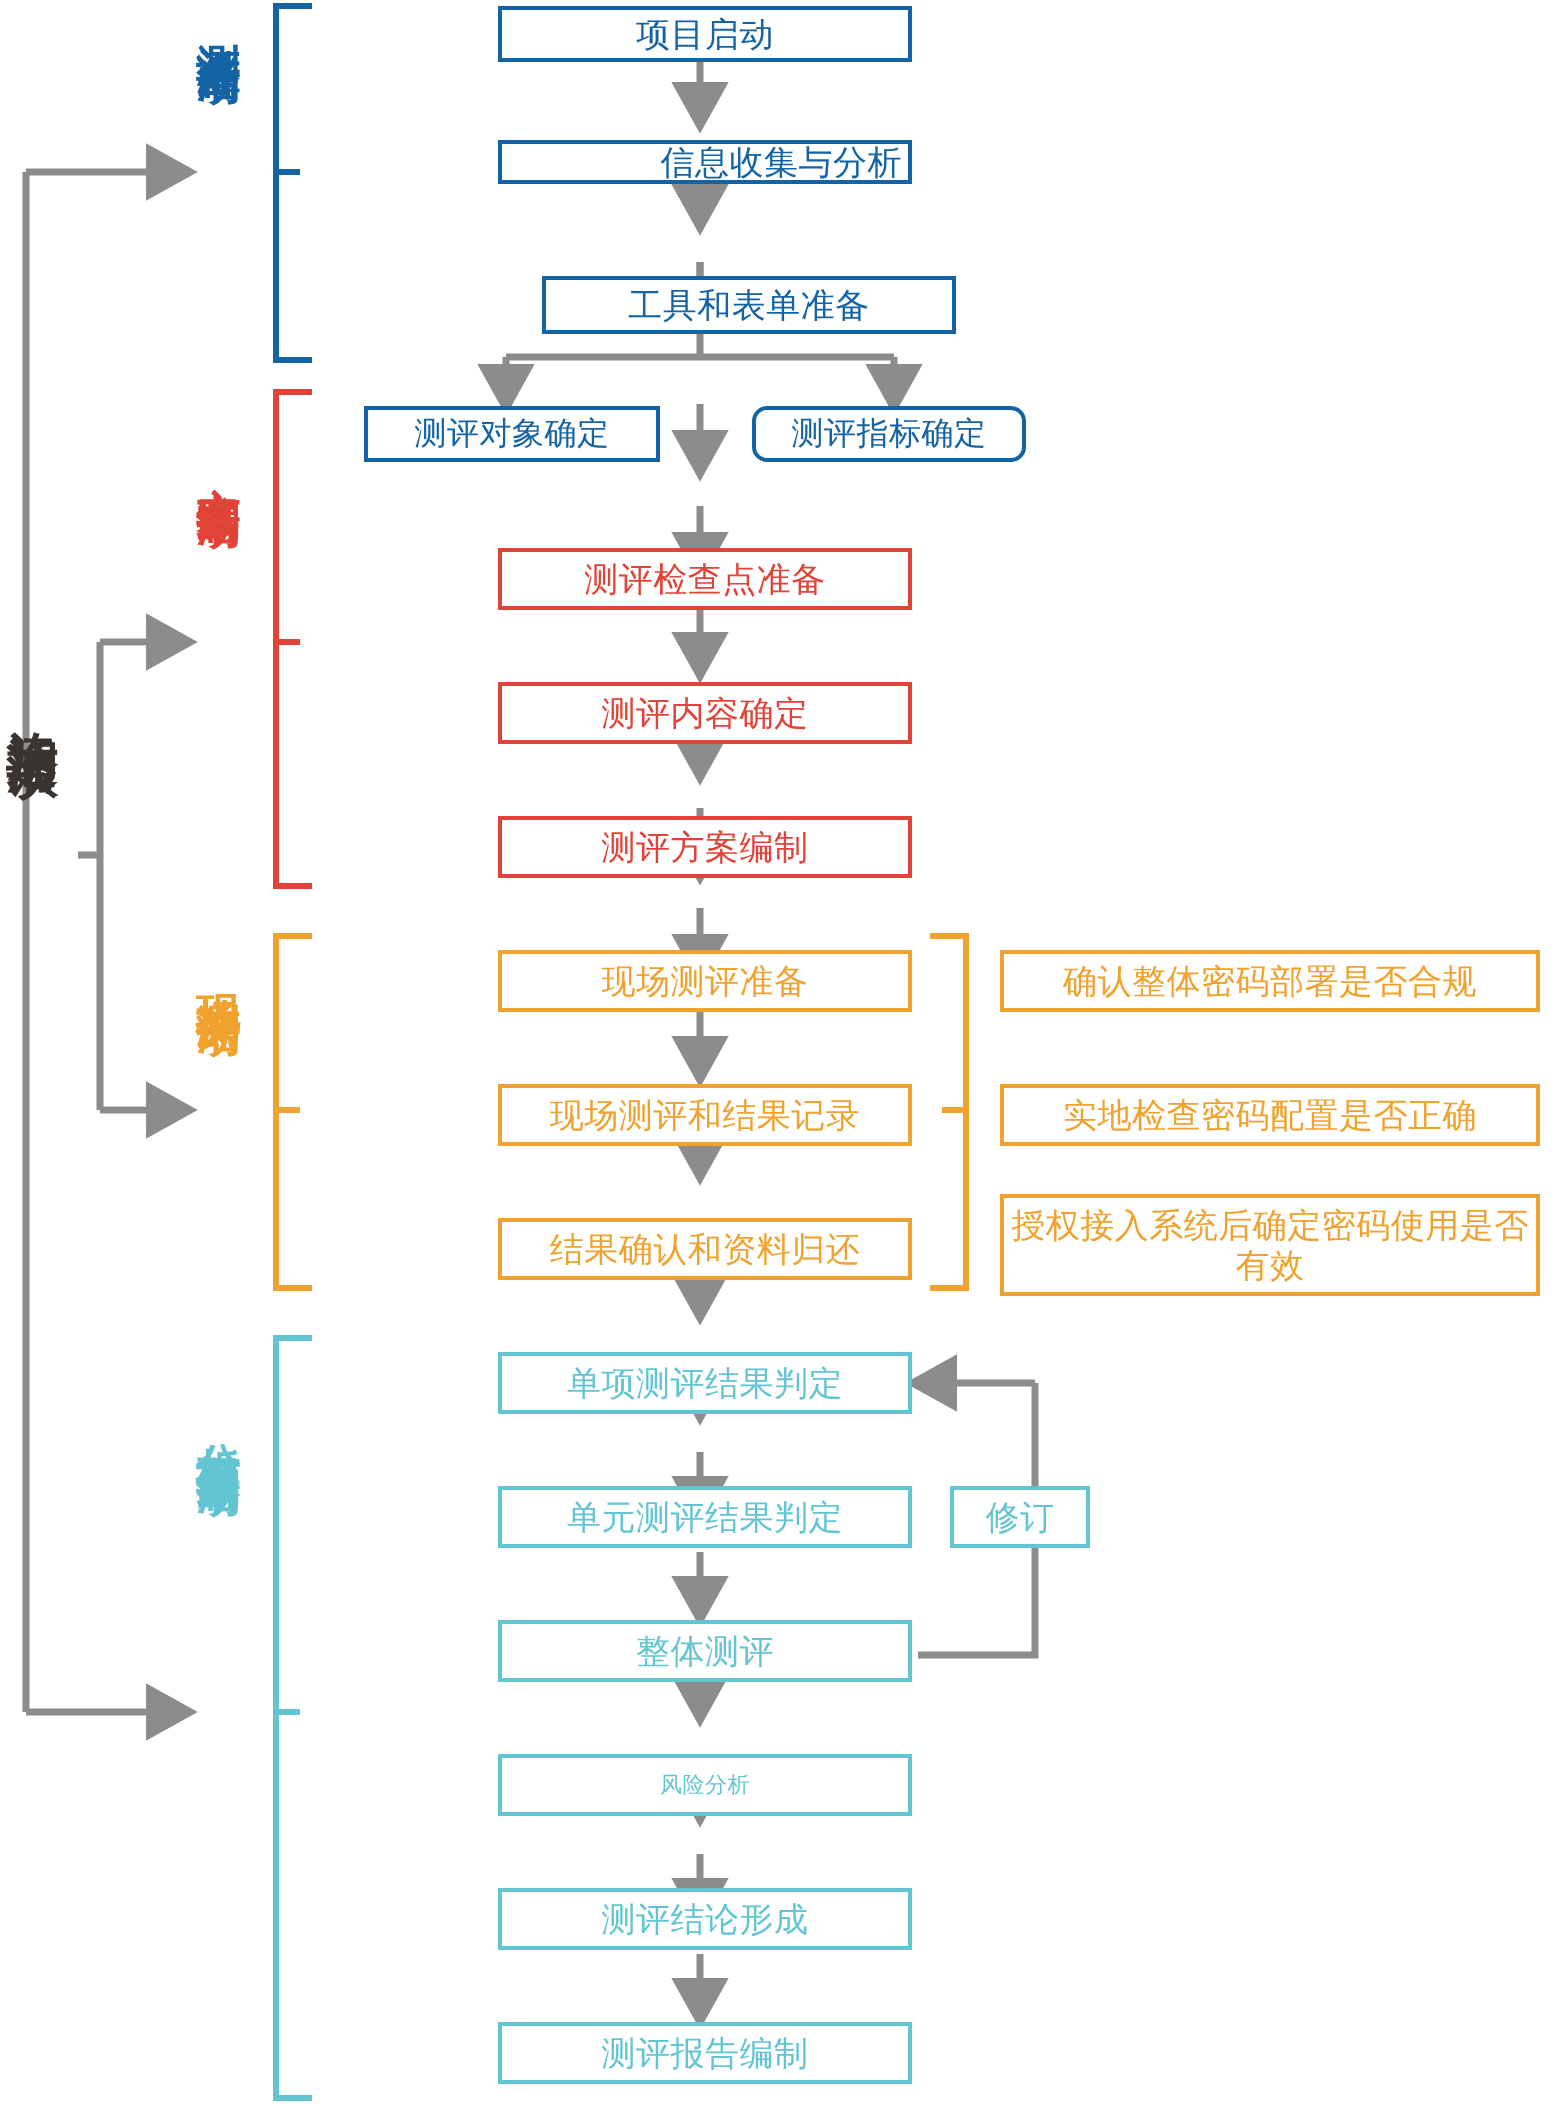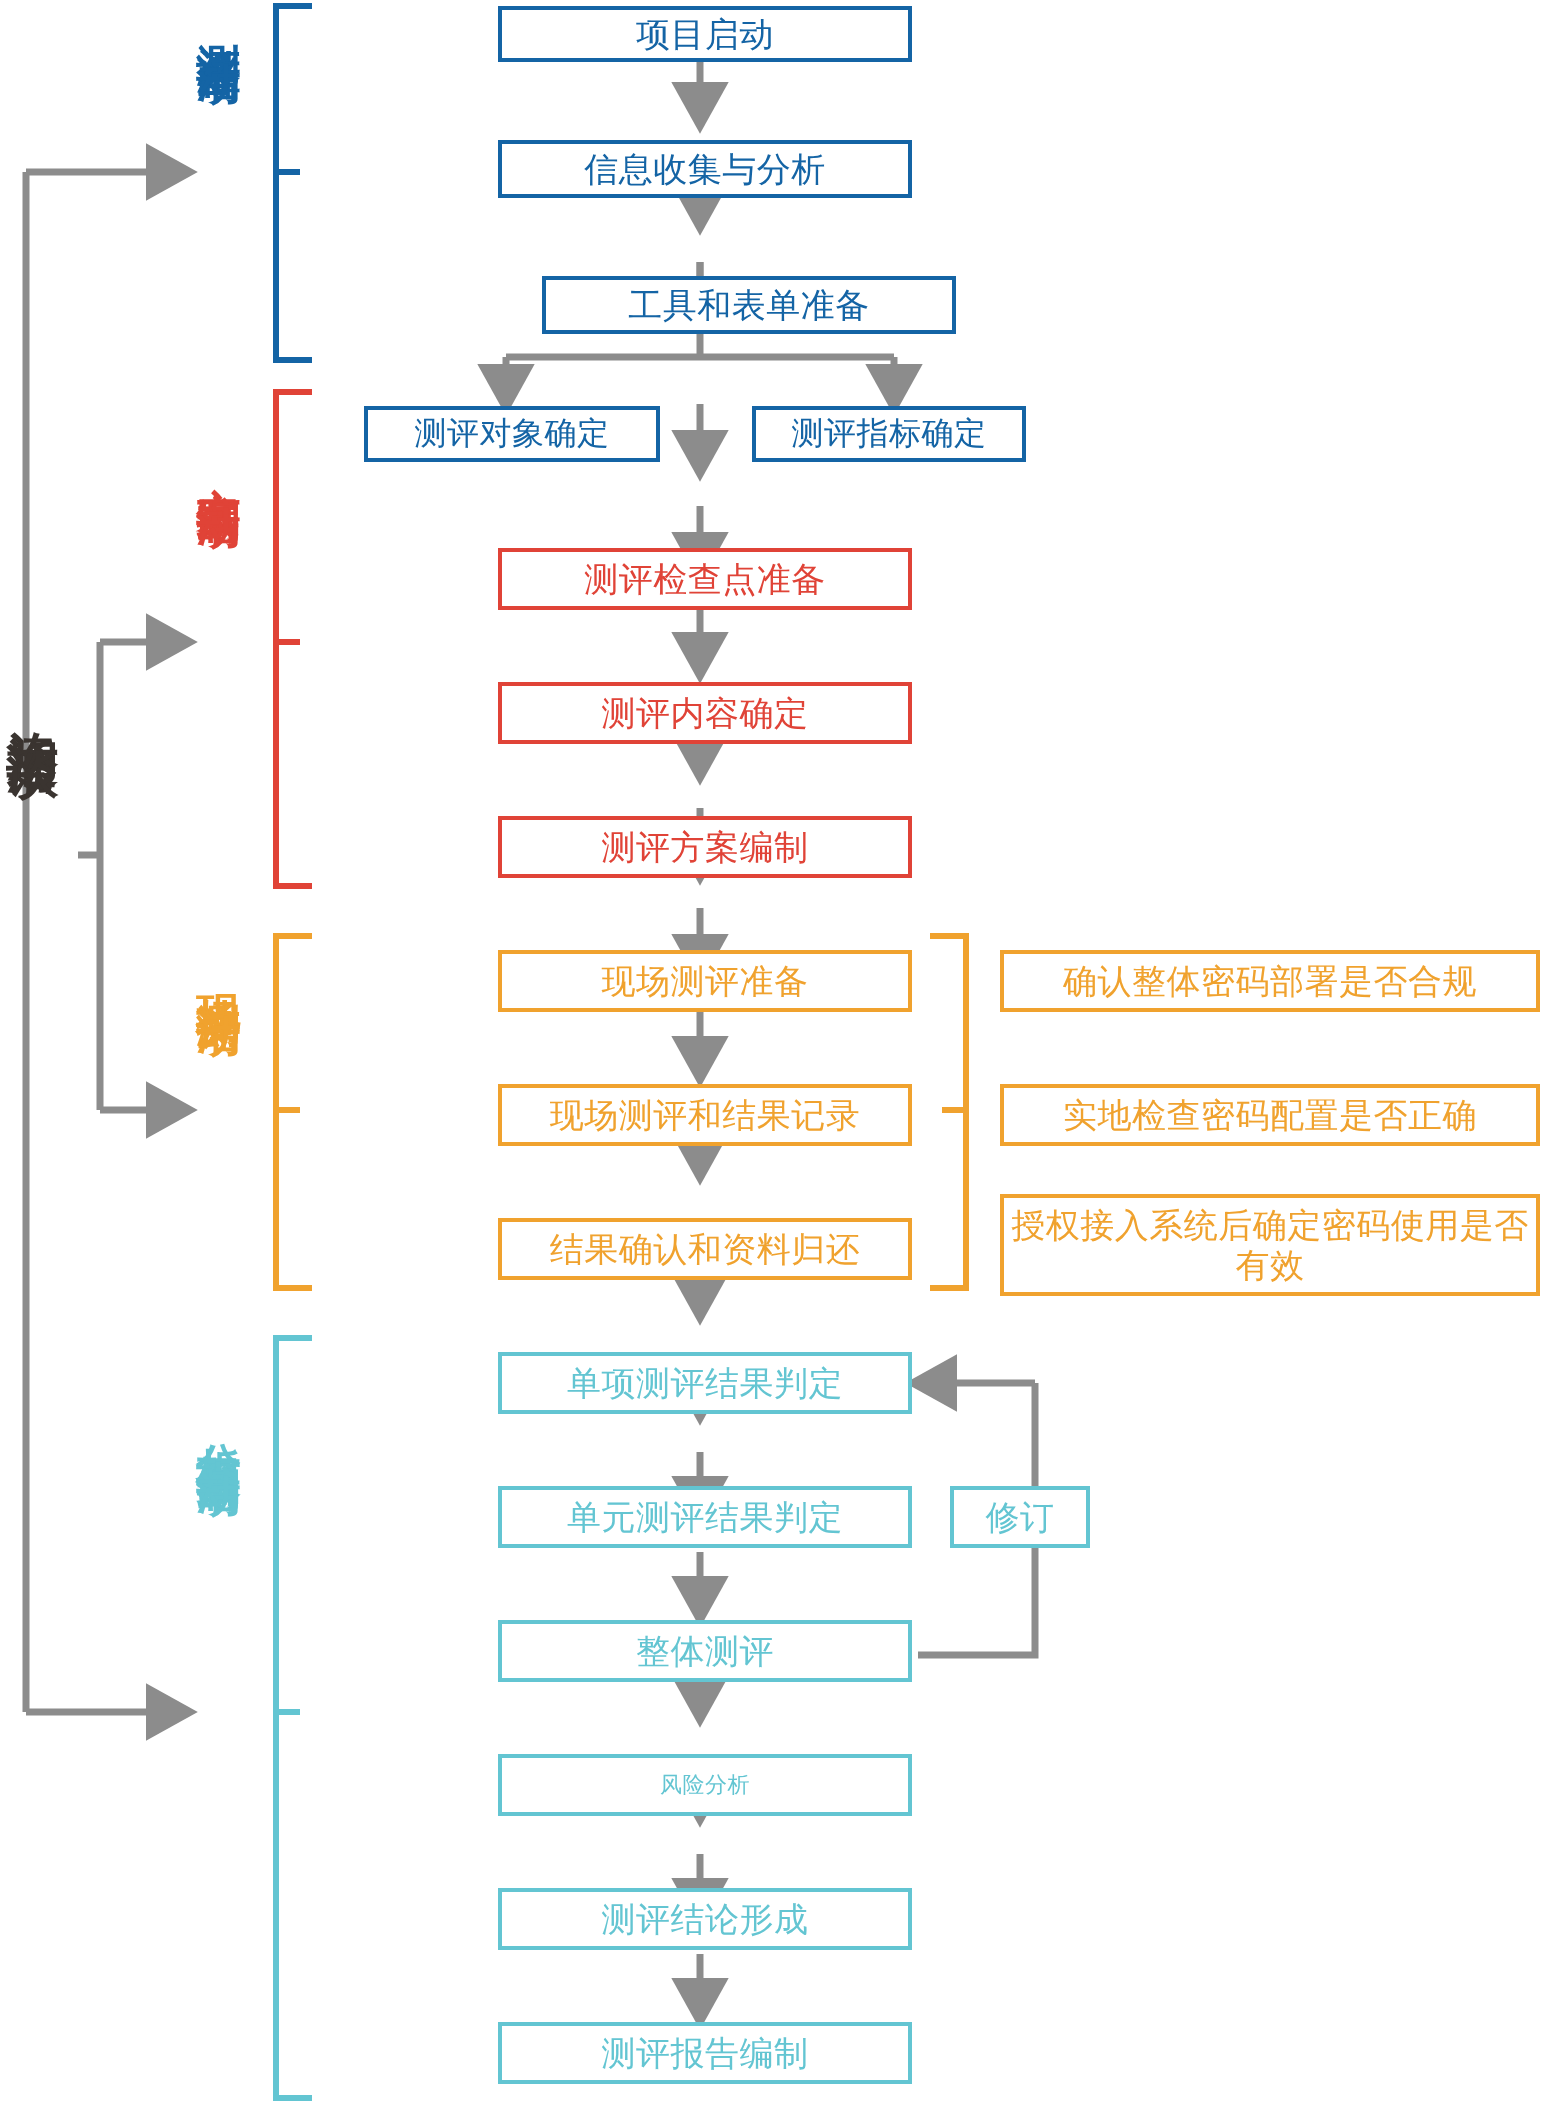--- a/index.html
+++ b/index.html
@@ -107,33 +107,33 @@
   <div class="vlabel red" style="left:196px;top:452px;font-size:44px;">方案编制活动</div>
 
   <div class="vlabel orange" style="left:196px;top:960px;font-size:44px;">现场测评活动</div>
 
   <div class="vlabel cyan" style="left:196px;top:1408px;font-size:44px;">分析与报告编制活动</div>
 
   <div class="node blue" style="left:498px;top:6px;width:414px;height:56px;font-size:34px;">
     <span>项目启动</span>
   </div>
 
-  <div class="node blue" style="left:498px;top:140px;width:414px;height:58px;font-size:34px;">
+  <div class="node blue" style="left:498px;top:140px;width:414px;height:44px;font-size:34px;justify-content:flex-end;">
     <span>信息收集与分析</span>
   </div>
 
   <div class="node blue" style="left:498px;top:276px;width:414px;height:58px;font-size:34px;margin-left:44px;">
     <span>工具和表单准备</span>
   </div>
 
   <div class="node blue" style="left:364px;top:406px;width:296px;height:56px;font-size:32px;">
     <span>测评对象确定</span>
   </div>
 
-  <div class="node blue" style="left:752px;top:406px;width:274px;height:56px;font-size:32px;">
+  <div class="node blue" style="left:752px;top:406px;width:274px;height:56px;font-size:32px;border-radius:15px;">
     <span>测评指标确定</span>
   </div>
 
   <div class="node red" style="left:498px;top:548px;width:414px;height:62px;font-size:34px;">
     <span>测评检查点准备</span>
   </div>
 
   <div class="node red" style="left:498px;top:682px;width:414px;height:62px;font-size:34px;">
     <span>测评内容确定</span>
   </div>

